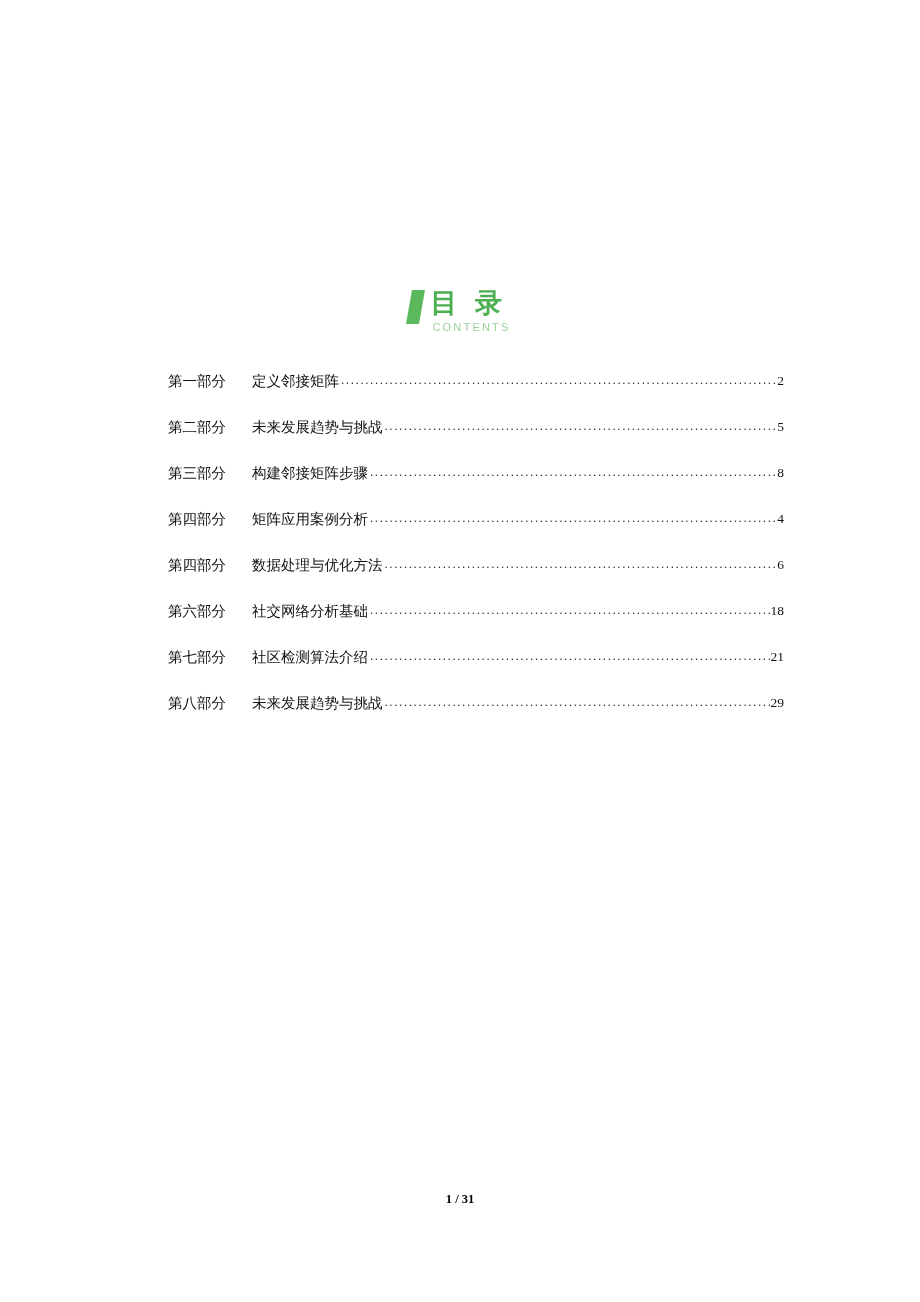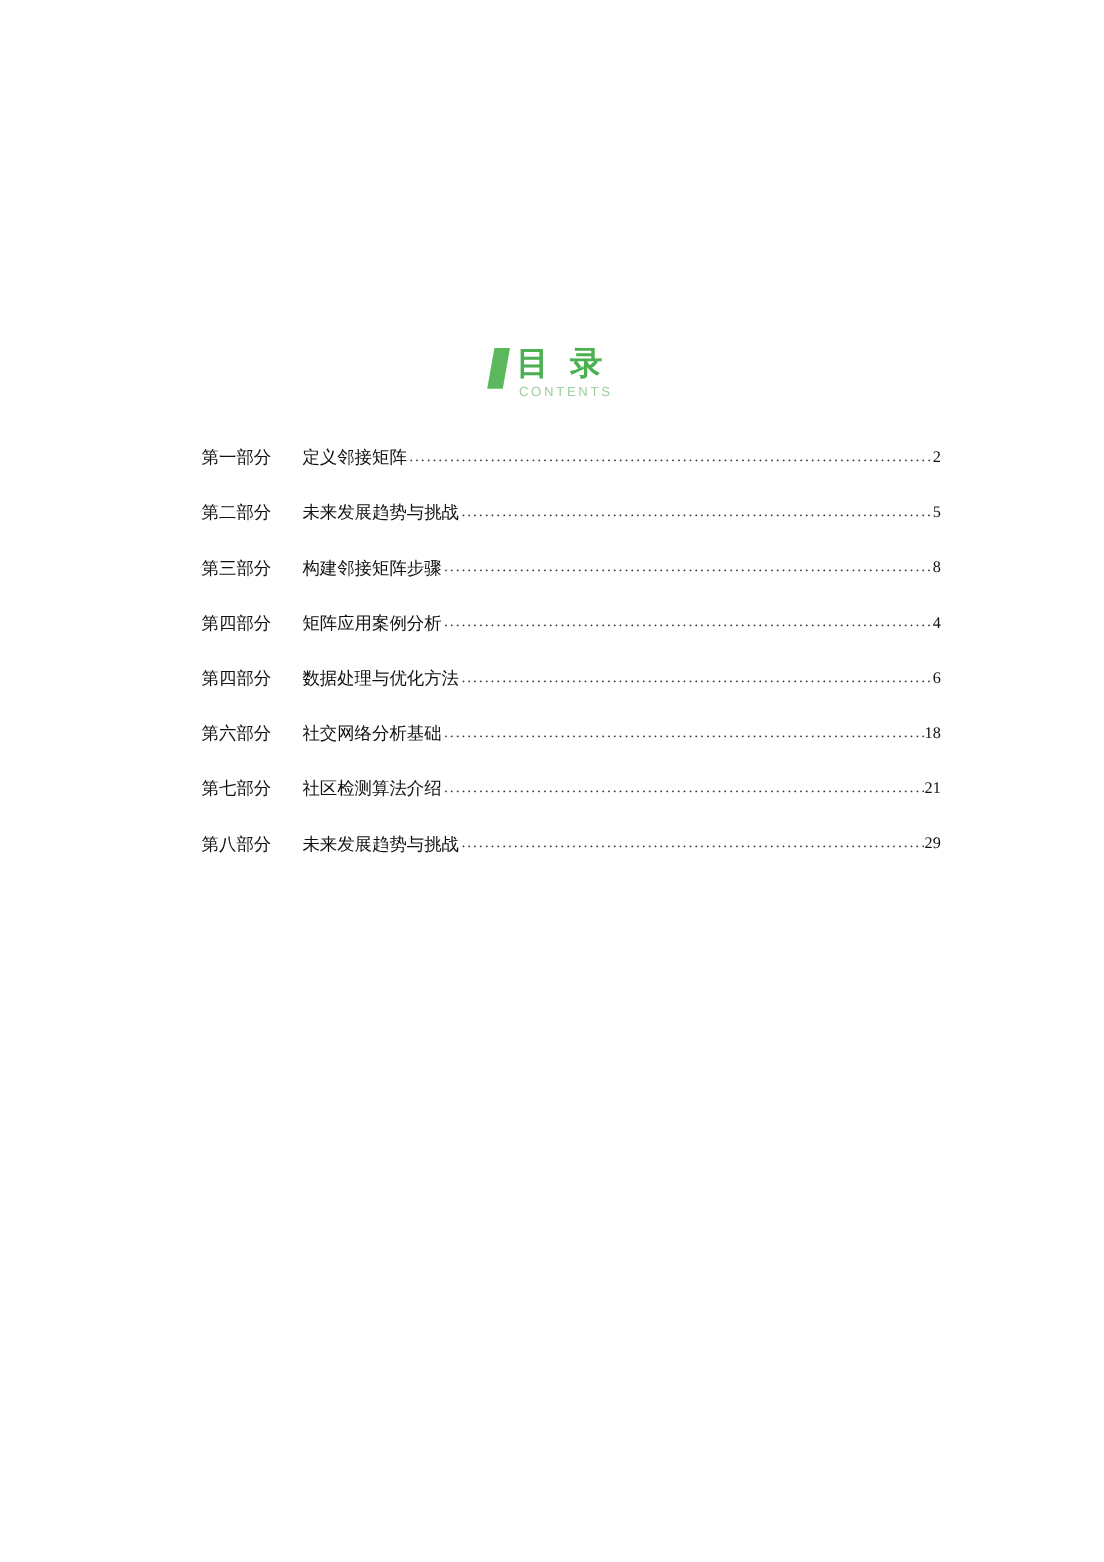--- a/index.html
+++ b/index.html
@@ -198,14 +198,15 @@
 
     <div class="toc-row">
       <span class="toc-part">第八部分</span>
       <span class="toc-label">未来发展趋势与挑战</span>
       <span class="toc-dots">...................................................................................................</span>
       <span class="toc-page">29</span>
     </div>
 
   </div>
 
+  <div class="footer">1 / 31</div>
 
 </div>
 
 </body></html>

